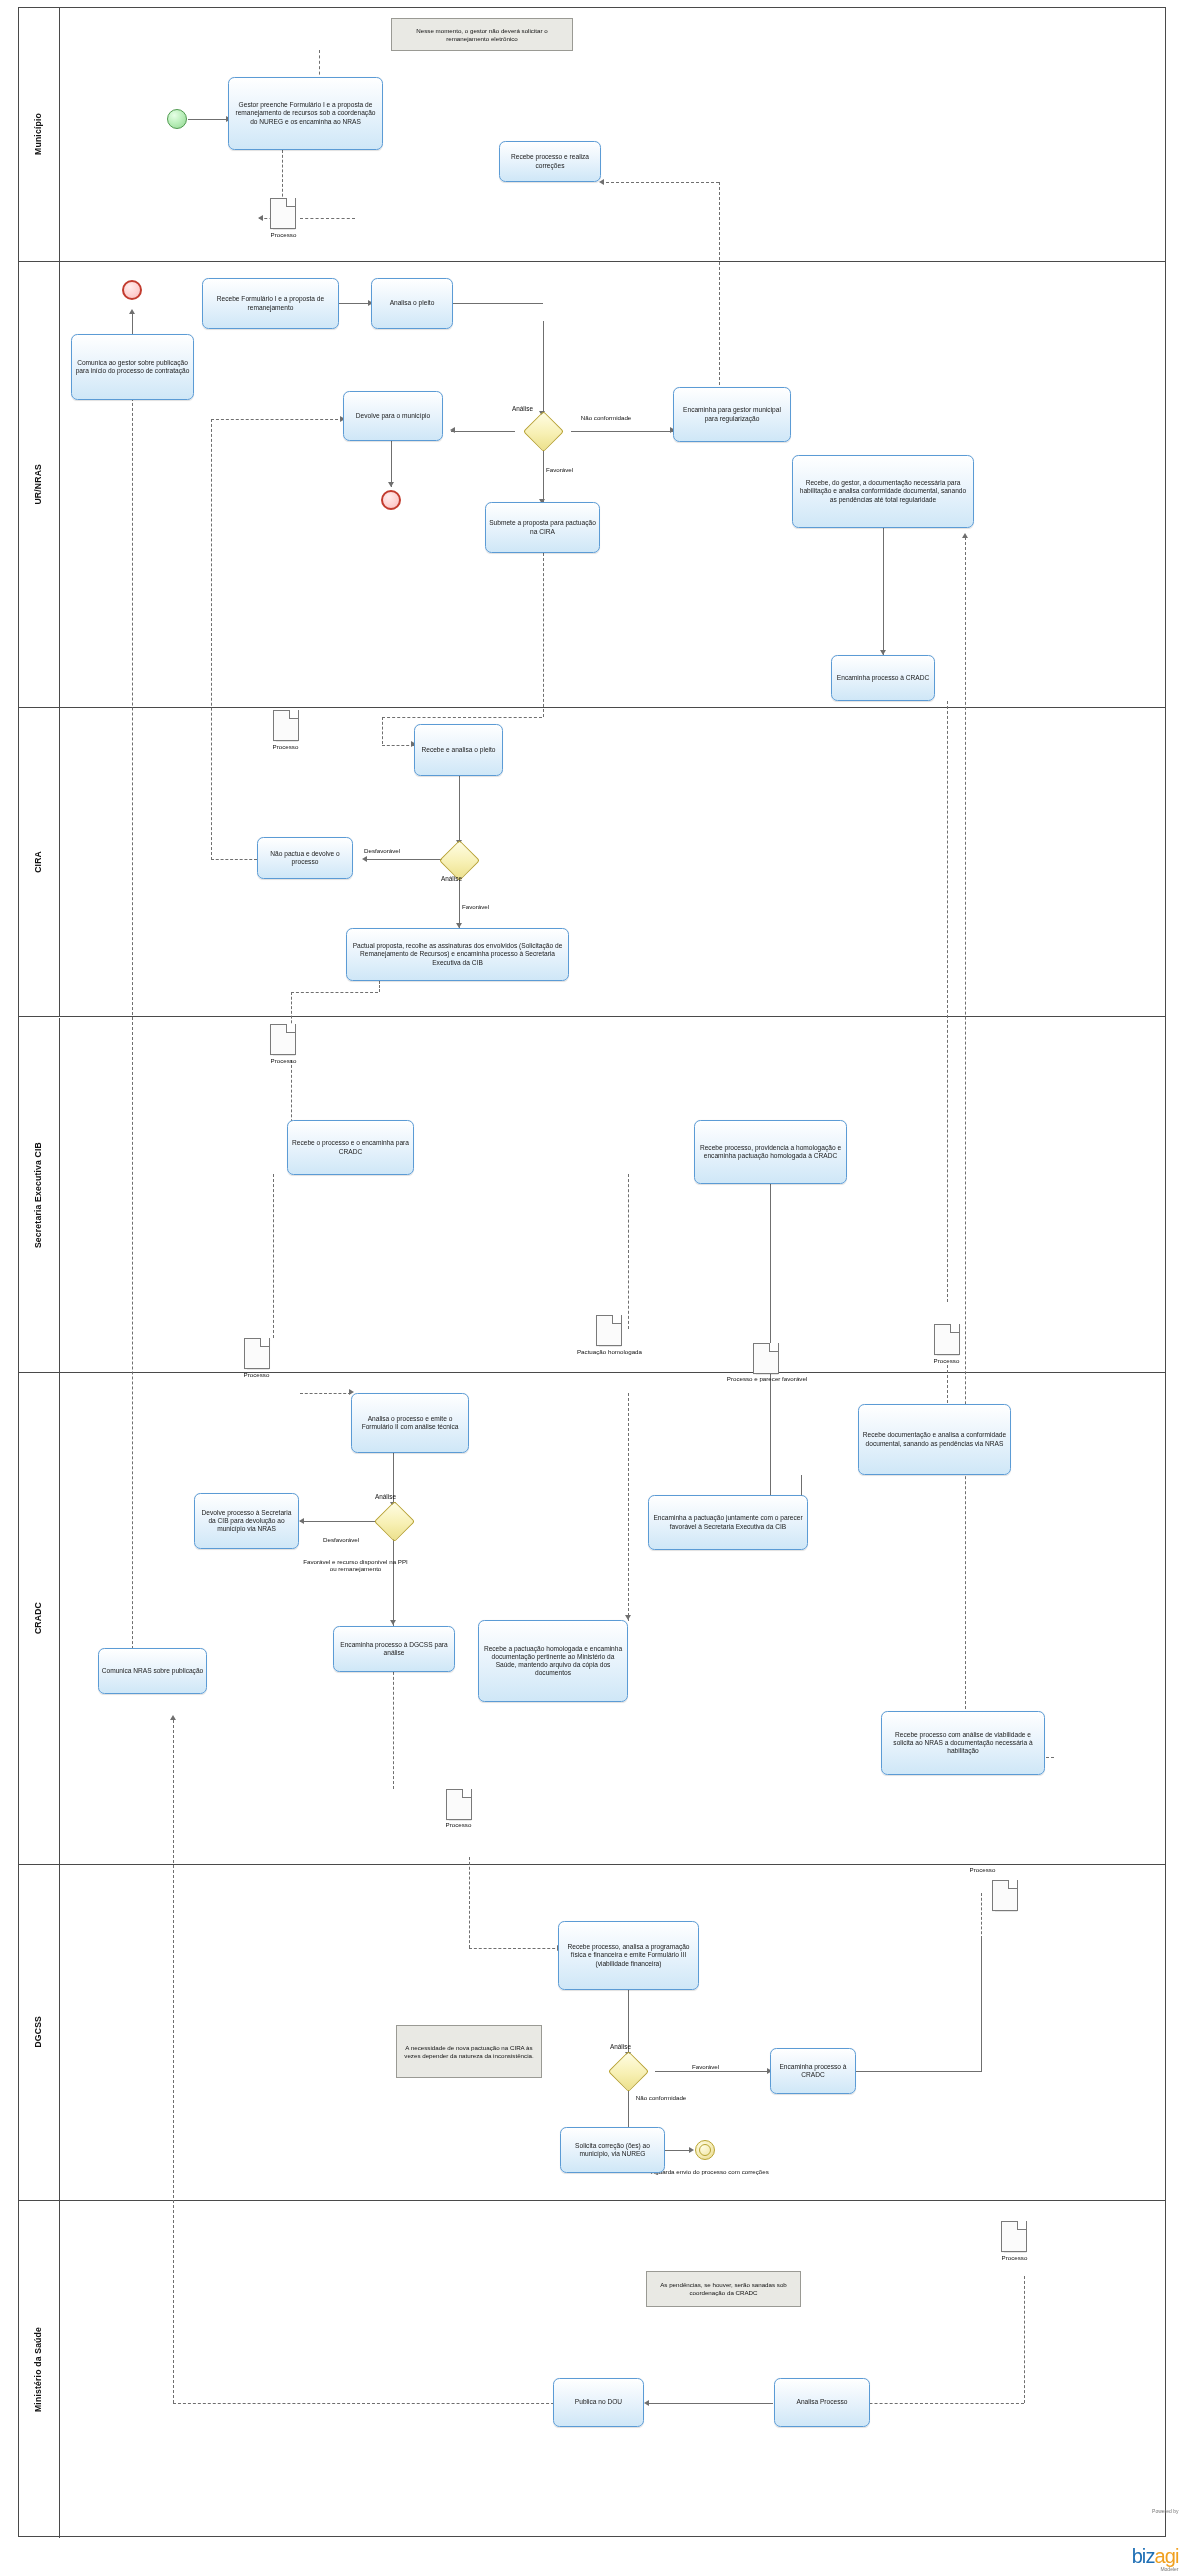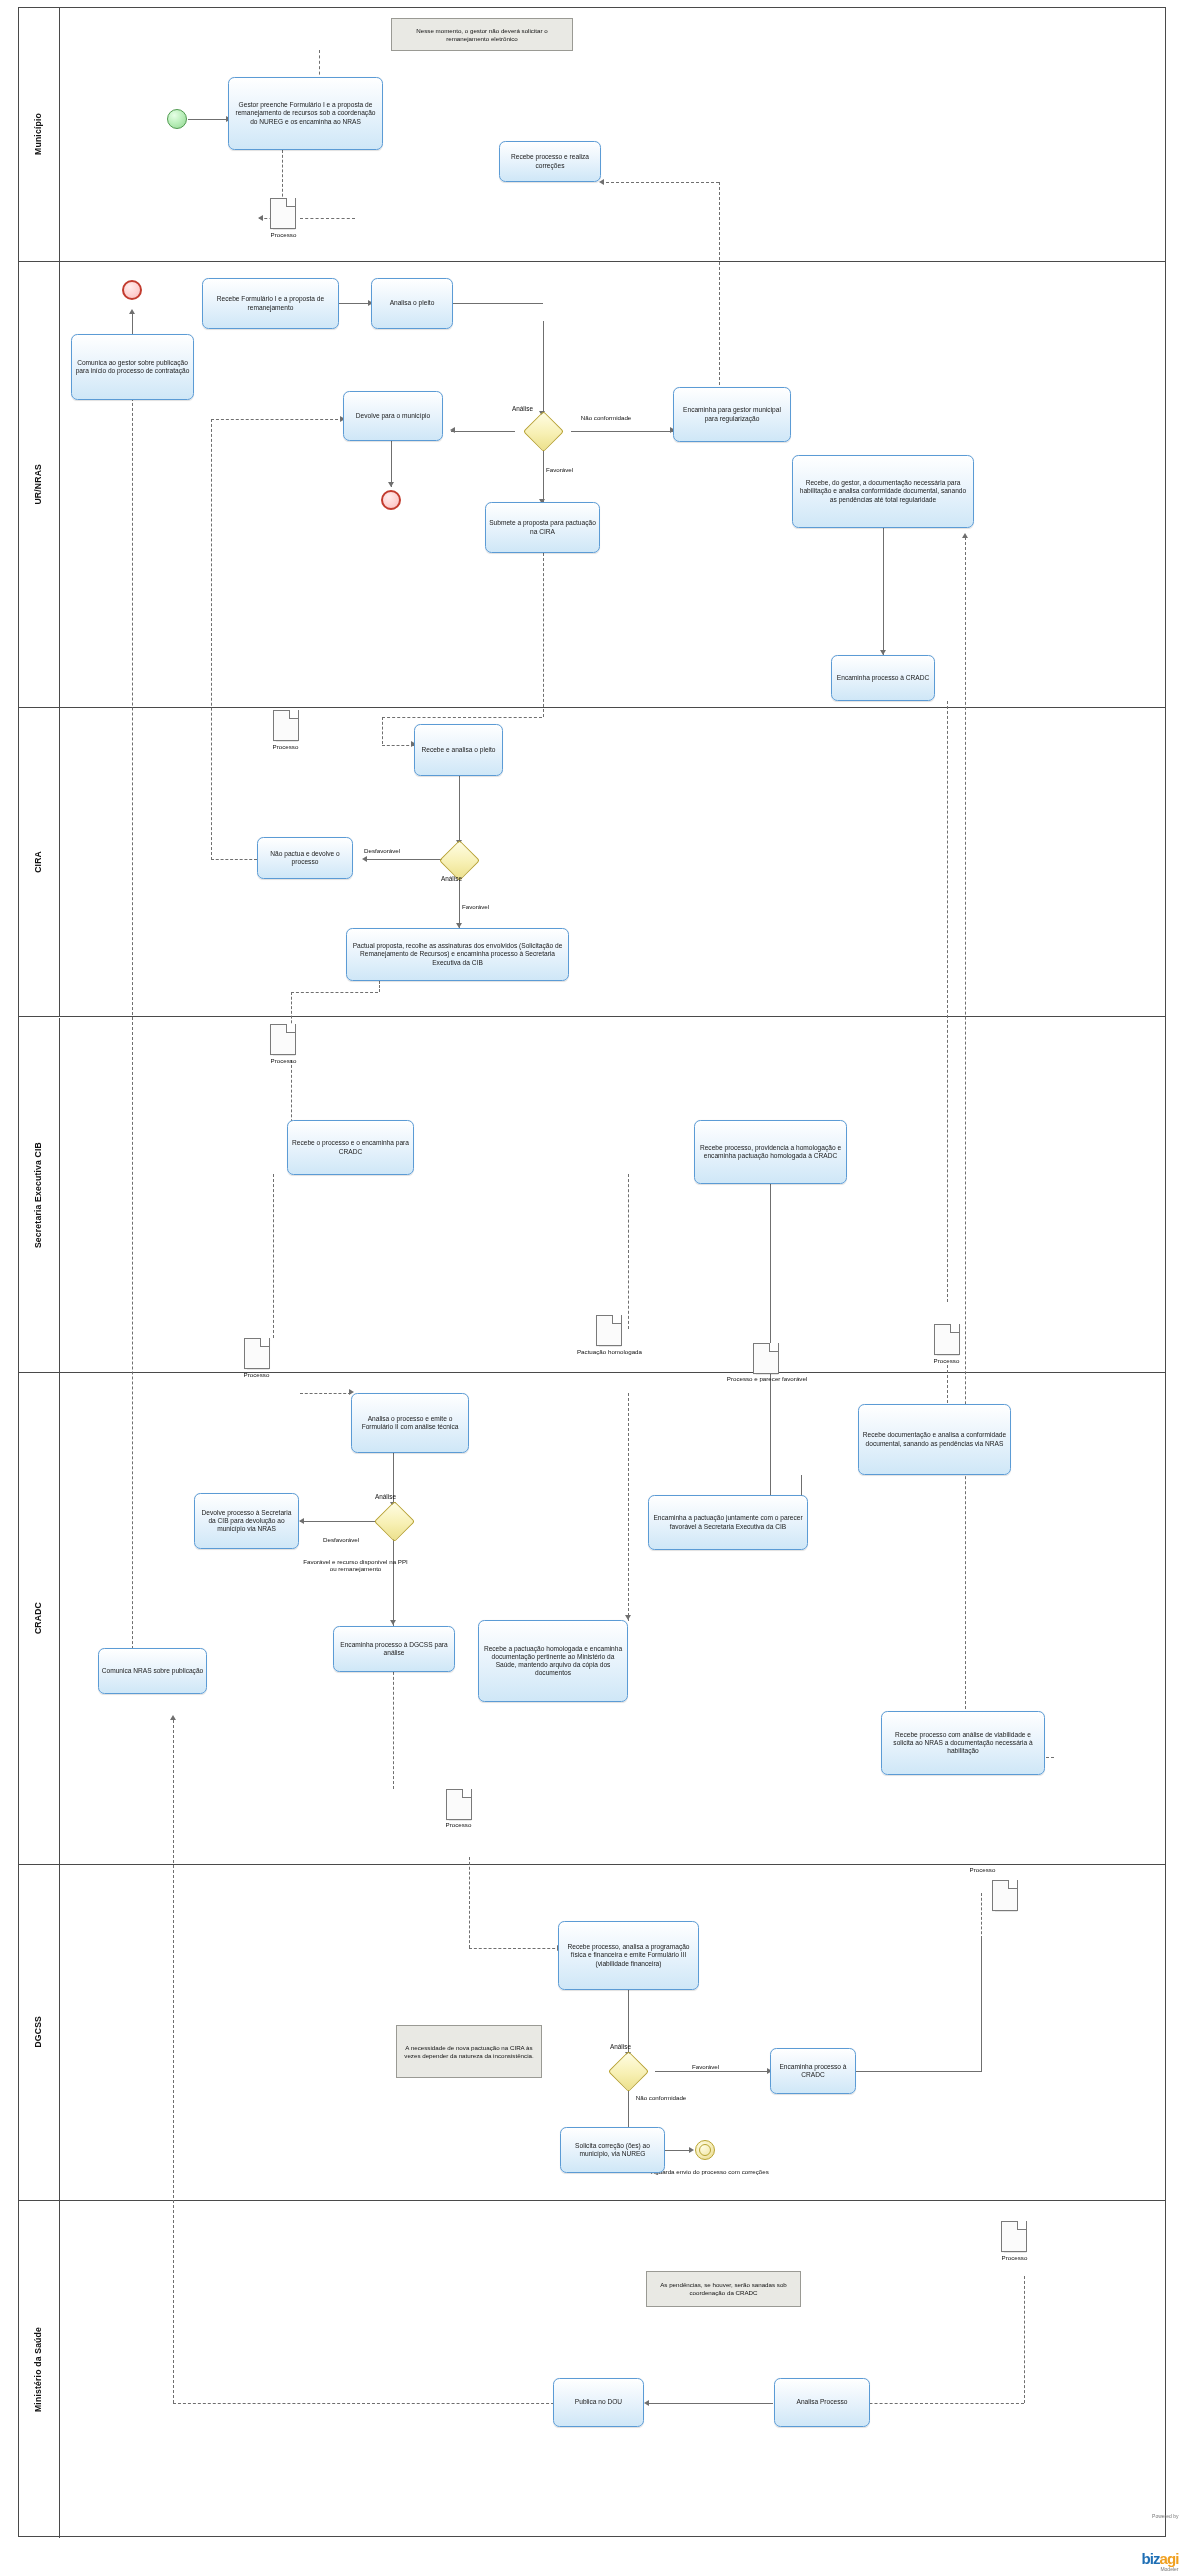--- a/index.html
+++ b/index.html
@@ -56,21 +56,21 @@
   .arw-r{border-top:3.2px solid transparent;border-bottom:3.2px solid transparent;border-left:5.5px solid #6f6f6f;}
   .arw-l{border-top:3.2px solid transparent;border-bottom:3.2px solid transparent;border-right:5.5px solid #6f6f6f;}
   .arw-d{border-left:3.2px solid transparent;border-right:3.2px solid transparent;border-top:5.5px solid #6f6f6f;}
   .arw-u{border-left:3.2px solid transparent;border-right:3.2px solid transparent;border-bottom:5.5px solid #6f6f6f;}
 
   .flowlabel{position:absolute;font-size:6.2px;color:#111;white-space:nowrap;line-height:1.2;}
   .flowlabel.multi{white-space:normal;text-align:center;}
 
   
   #logo{position:absolute;right:5.5px;bottom:3.6px;text-align:right;}
-  #logo .bz{font-size:15px;font-weight:bold;color:#1f6fb5;letter-spacing:-0.9px;line-height:1;margin-top:32px;}
+  #logo .bz{font-size:20px;font-weight:normal;color:#1f6fb5;letter-spacing:-0.9px;line-height:1;margin-top:32px;}
   #logo .bz i{color:#f0a020;font-style:normal;}
   #logo .sub{font-size:5px;color:#777;margin-top:0.9px;}
 </style>
 </head>
 <body>
 
 <div id="canvas">
 
   <div class="pool" style="left:18px;top:7.3px;width:1148px;height:2530px;border:0.9px solid #4a4a4a;"></div>
 

